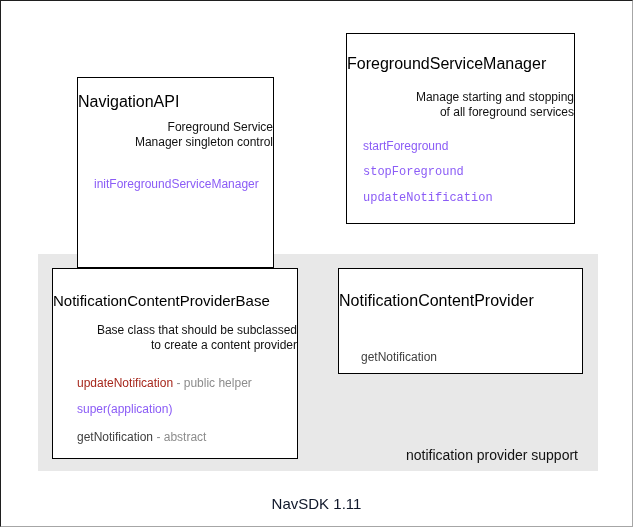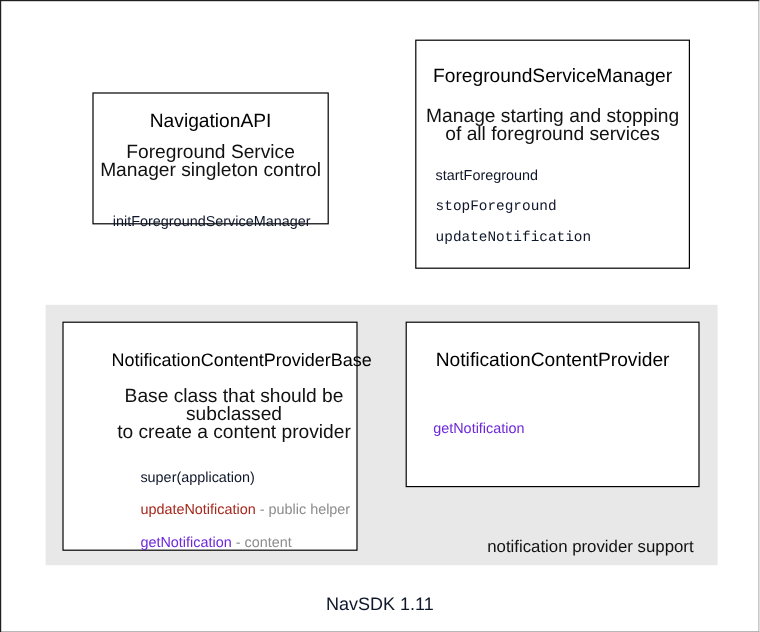--- a/index.html
+++ b/index.html
@@ -21,62 +21,62 @@
     width: 560px; height: 217px;
     background: #e8e8e8;
   }
   .class-box {
     position: absolute;
     box-sizing: border-box;
     background: #ffffff;
     border: 1px solid #000000;
   }
   .class-title {
-    text-align: center;
+    text-align: left;
     font-size: 16px;
     line-height: 20px;
     color: #000;
     white-space: nowrap;
   }
   .class-desc {
-    text-align: center;
-    font-size: 16px;
+    text-align: right;
+    font-size: 12px;
     line-height: 15px;
     color: #111;
     white-space: pre-line;
   }
   .methods { font-size: 12px; }
   .method { line-height: 16px; white-space: nowrap; }
-  .m-green { color: #0f172a; }
+  .m-green { color: #8b5cf6; }
   .m-red   { color: #a6271c; }
-  .m-blue  { color: #6d28d9; }
+  .m-blue  { color: #404040; }
   .annotation { color: #8c8c8c; }
 
   
-  #box-nav { left: 76px; top: 76px; width: 197px; height: 110px; padding-top: 14px; }
+  #box-nav { left: 76px; top: 76px; width: 197px; height: 191px; padding-top: 14px; }
   #box-nav .class-desc { margin-top: 8px; }
   #box-nav .methods { margin: 26px 0 0 16px; }
   #box-nav .method + .method { margin-top: 6px; }
 
   
   #box-fsm { left: 345px; top: 32px; width: 229px; height: 191px; padding-top: 20px; }
   #box-fsm .class-desc { margin-top: 16px; }
   #box-fsm .methods { margin: 18px 0 0 16px; }
   #box-fsm .method + .method { margin-top: 10px; font-family: Liberation Mono, monospace; }
 
   
-  #box-base { left: 51px; top: 267px; width: 246px; height: 191px; padding-top: 22px; padding-left: 40px; }
+  #box-base { left: 51px; top: 267px; width: 246px; height: 191px; padding-top: 22px; }
   #box-base .class-title { font-size: 15px; }
   #box-base .class-desc { margin-top: 12px; }
   #box-base .methods { margin: 22px 0 0 24px; }
   #box-base .method + .method { margin-top: 10px; }
   #box-base .method:nth-child(3) { margin-top: 12px; }
 
   
-  #box-provider { left: 337px; top: 267px; width: 245px; height: 138px; padding-top: 22px; }
+  #box-provider { left: 337px; top: 267px; width: 245px; height: 106px; padding-top: 22px; }
   #box-provider .class-desc { margin-top: 8px; }
   #box-provider .methods { margin: 38px 0 0 22px; }
 
   .group-caption {
     position: absolute;
     right: 20px;
     top: 193px; 
     font-size: 14px;
     color: #111;
   }
@@ -125,29 +125,29 @@
       </div>
     </div>
   </div>
 
   <div class="class-box" id="box-base">
     <div class="class-title">NotificationContentProviderBase</div>
     <div class="class-desc">Base class that should be subclassed
 to create a content provider</div>
     <div class="methods">
       <div class="method">
-        <span class="m-green">super(application)</span>
-      </div>
-      <div class="method">
         <span class="m-red">updateNotification</span>
         <span class="annotation">- public helper</span>
       </div>
       <div class="method">
+        <span class="m-green">super(application)</span>
+      </div>
+      <div class="method">
         <span class="m-blue">getNotification</span>
-        <span class="annotation">- content</span>
+        <span class="annotation">- abstract</span>
       </div>
     </div>
   </div>
 
   <div class="class-box" id="box-provider">
     <div class="class-title">NotificationContentProvider</div>
     <div class="methods">
       <div class="method">
         <span class="m-blue">getNotification</span>
       </div>

